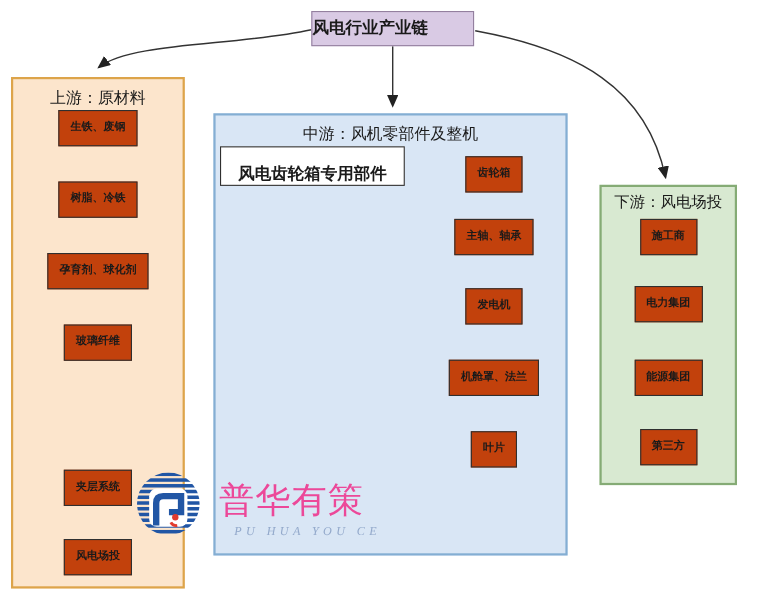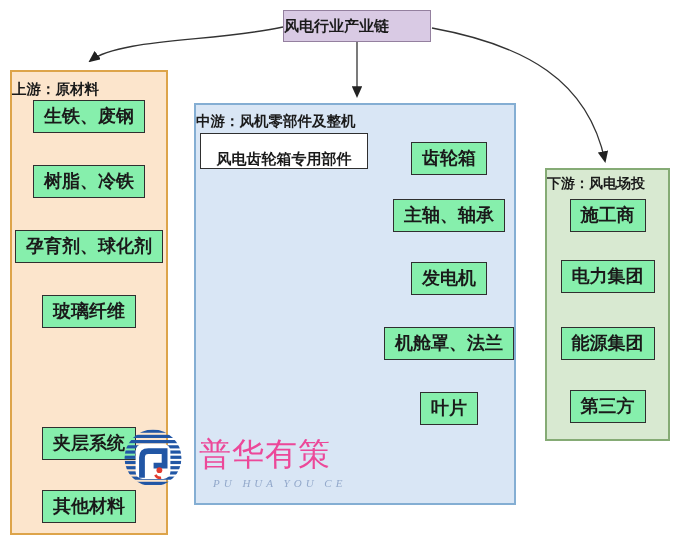--- a/index.html
+++ b/index.html
@@ -9,42 +9,42 @@
   }
   .arrows{position:absolute;left:0;top:0;pointer-events:none;}
   
   .root-box{
     position:absolute;left:283px;top:10px;width:148px;height:32px;
     background:#d9cae4;border:1.5px solid #94809f;box-sizing:border-box;
     font-size:15px;font-weight:700;line-height:29px;white-space:nowrap;
   }
   
   .col{position:absolute;box-sizing:border-box;}
-  .col-title{display:block;text-align:left;font-size:14.5px;font-weight:700;white-space:nowrap;}
+  .col-title{display:block;text-align:center;font-size:14.5px;font-weight:400;white-space:nowrap;}
   .col.upstream{
     left:10px;top:70px;width:158px;height:465px;
     background:#fce5cc;border:2px solid #dda44a;
   }
   .col.midstream{
     left:194px;top:103px;width:322px;height:402px;
     background:#d9e6f5;border:2px solid #84aed3;
   }
   .col.downstream{
     left:545px;top:168px;width:125px;height:273px;
     background:#d8e9d1;border:2px solid #85ab75;
   }
   .col.upstream .col-title{margin-top:8px;}
   .col.midstream .col-title{margin-top:7px;}
   .col.downstream .col-title{margin-top:5px;font-size:14px;}
   
   .node{
     position:absolute;left:50%;transform:translateX(-50%);
-    background:#86efac;border:1.5px solid #2f2f2f;box-sizing:border-box;
+    background:#c2410c;border:1.5px solid #2f2f2f;box-sizing:border-box;
     height:33px;line-height:30px;padding:0 10px;white-space:nowrap;
-    font-size:18px;font-weight:700;text-align:center;
+    font-size:10px;font-weight:700;text-align:center;
   }
   .source-node{
     position:absolute;left:4px;top:28px;width:168px;height:36px;
     background:#ffffff;border:1.5px solid #2f2f2f;box-sizing:border-box;
     font-size:15px;font-weight:700;text-align:center;line-height:49px;white-space:nowrap;
   }
   .mid-node{left:253px;}
   
   .logo{position:absolute;left:0;top:0;width:0;height:0;z-index:5;}
   .logo-icon{position:absolute;left:124px;top:429px;}
@@ -77,21 +77,21 @@
 
   <div class="root-box">风电行业产业链</div>
 
   <div class="col upstream">
     <span class="col-title">上游：原材料</span>
     <div class="node" style="top:28px">生铁、废钢</div>
     <div class="node" style="top:93px">树脂、冷铁</div>
     <div class="node" style="top:158px">孕育剂、球化剂</div>
     <div class="node" style="top:223px">玻璃纤维</div>
     <div class="node" style="top:355px">夹层系统</div>
-    <div class="node" style="top:418px">其他材料</div>
+    <div class="node" style="top:418px">风电场投</div>
   </div>
 
   <div class="col midstream">
     <span class="col-title">中游：风机零部件及整机</span>
     <div class="source-node">风电齿轮箱专用部件</div>
     <div class="node mid-node" style="top:37px">齿轮箱</div>
     <div class="node mid-node" style="top:94px">主轴、轴承</div>
     <div class="node mid-node" style="top:157px">发电机</div>
     <div class="node mid-node" style="top:222px">机舱罩、法兰</div>
     <div class="node mid-node" style="top:287px">叶片</div>

